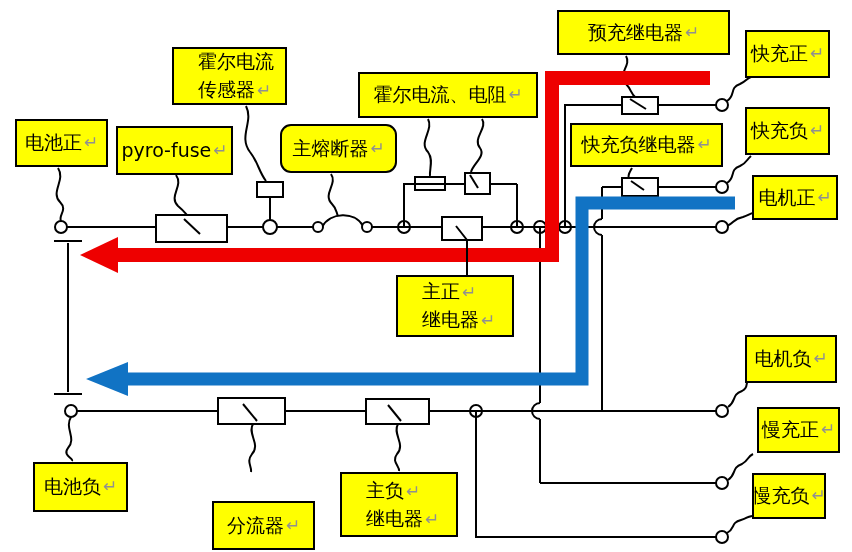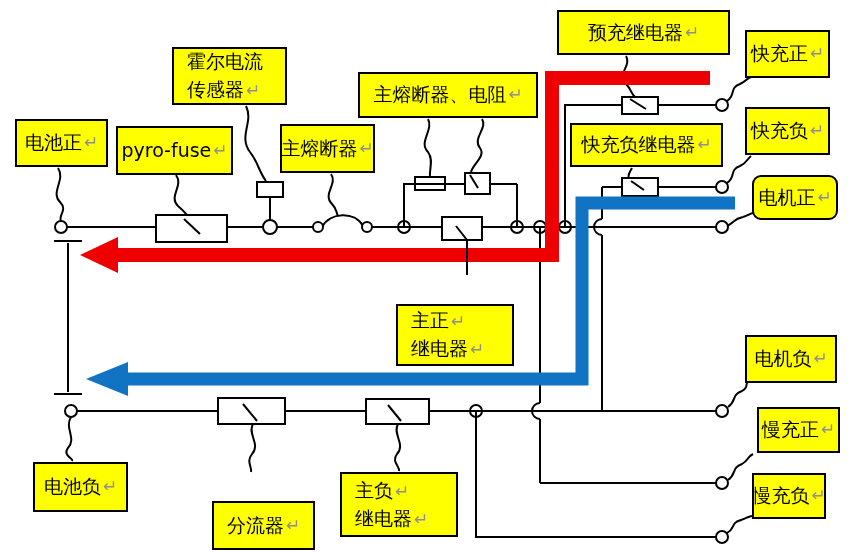--- a/index.html
+++ b/index.html
@@ -20,21 +20,21 @@
   .busred{stroke:var(--pos);stroke-width:14;fill:none;stroke-linejoin:miter;}
   .busblue{stroke:var(--neg);stroke-width:13;fill:none;stroke-linejoin:miter;}
   .headred{fill:var(--pos);stroke:none;}
   .headblue{fill:var(--neg);stroke:none;}
   .lbl{
     position:absolute;box-sizing:border-box;background:var(--label-bg);
     border:2px solid var(--label-border);color:#000;font-size:19px;
     display:flex;align-items:center;justify-content:center;white-space:nowrap;
     z-index:3;line-height:1.25;
   }
-  .lbl.two{flex-direction:column;align-items:flex-start;justify-content:center;padding-left:13px;line-height:27px;}
+  .lbl.two{flex-direction:column;align-items:flex-start;justify-content:center;padding-left:24px;line-height:27px;}
   .mark{color:var(--mark);font-size:17px;margin-left:2px;}
 </style>
 </head>
 <body>
 
 <div id="stage">
 
   <svg id="wires" width="852" height="552" viewBox="0 0 852 552">
 
     <g>
@@ -132,27 +132,27 @@
   <div class="lbl" style="left:116px;top:126px;width:117px;height:49px;">
     <span>pyro-fuse</span>
       <span class="mark">↵</span>
   </div>
 
   <div class="lbl two" style="left:172px;top:47px;width:115px;height:58px;">
     <span><span>霍尔电流</span><span class="mark"></span></span>
     <span><span>传感器</span><span class="mark">↵</span></span>
   </div>
 
-  <div class="lbl" style="left:280px;top:124px;width:95px;height:49px;">
+  <div class="lbl" style="left:280px;top:124px;width:117px;height:49px;border-radius:11px;">
     <span>主熔断器</span>
       <span class="mark">↵</span>
   </div>
 
   <div class="lbl" style="left:358px;top:72px;width:180px;height:46px;">
-    <span>主熔断器、电阻</span>
+    <span>霍尔电流、电阻</span>
       <span class="mark">↵</span>
   </div>
 
   <div class="lbl" style="left:557px;top:10px;width:173px;height:45px;">
     <span>预充继电器</span>
       <span class="mark">↵</span>
   </div>
 
   <div class="lbl" style="left:745px;top:30px;width:85px;height:48px;text-align:center;">
     <span>快充正</span>
@@ -162,26 +162,26 @@
   <div class="lbl" style="left:745px;top:107px;width:85px;height:48px;">
     <span>快充负</span>
       <span class="mark">↵</span>
   </div>
 
   <div class="lbl" style="left:570px;top:123px;width:153px;height:44px;">
     <span>快充负继电器</span>
       <span class="mark">↵</span>
   </div>
 
-  <div class="lbl" style="left:752px;top:175px;width:86px;height:45px;border-radius:9px;">
+  <div class="lbl" style="left:752px;top:175px;width:86px;height:45px;">
     <span>电机正</span>
       <span class="mark">↵</span>
   </div>
 
-  <div class="lbl two" style="left:396px;top:275px;width:118px;height:62px;margin-top:29px;">
+  <div class="lbl two" style="left:396px;top:275px;width:118px;height:62px;">
     <span><span>主正</span><span class="mark">↵</span></span>
     <span><span>继电器</span><span class="mark">↵</span></span>
   </div>
 
   <div class="lbl" style="left:745px;top:335px;width:92px;height:48px;">
     <span>电机负</span>
       <span class="mark">↵</span>
   </div>
 
   <div class="lbl" style="left:757px;top:407px;width:83px;height:46px;">

